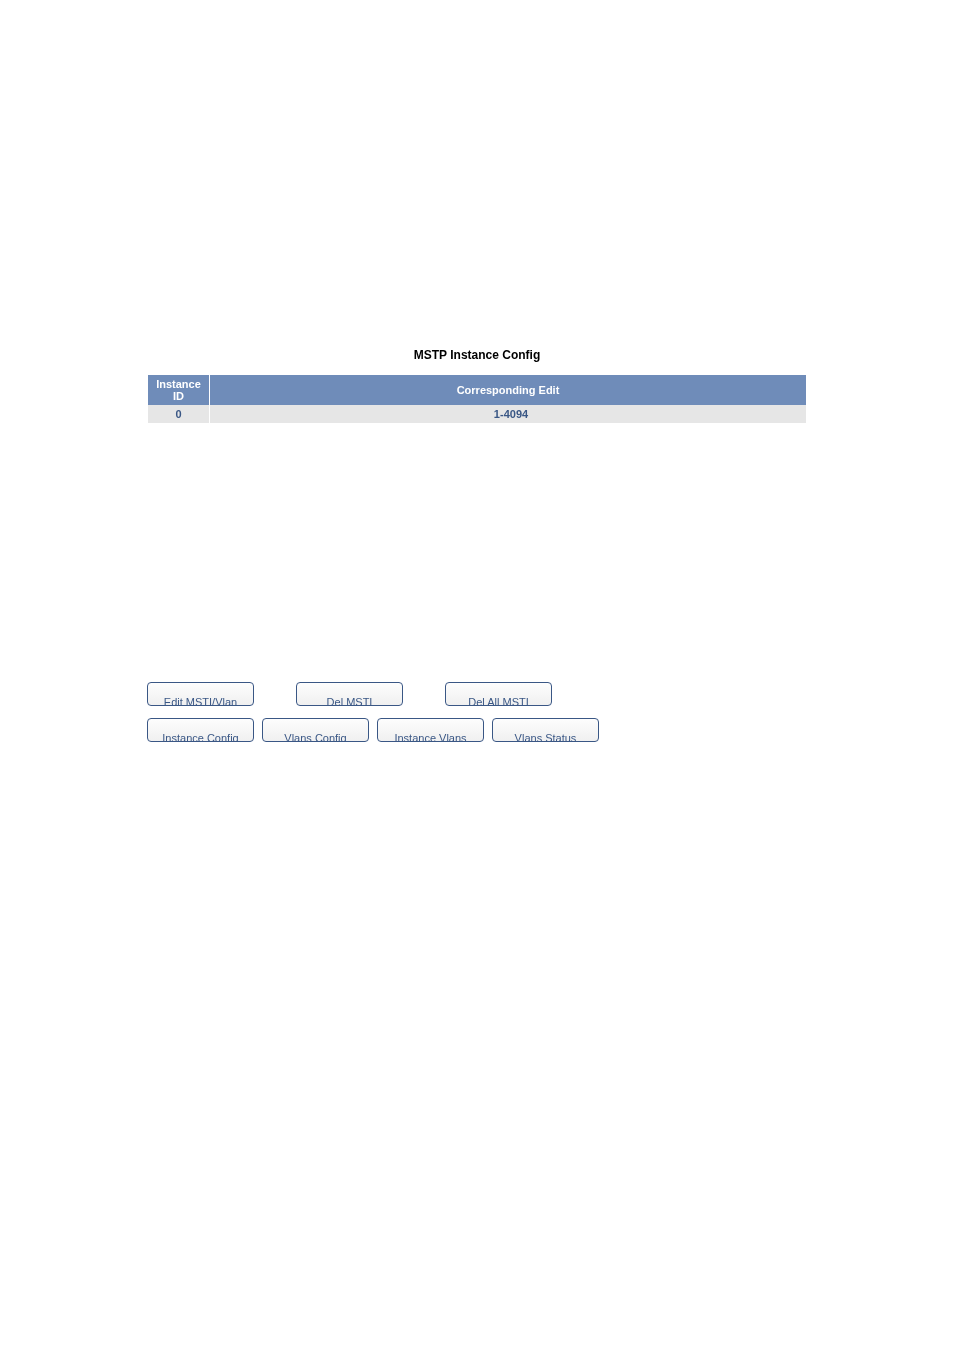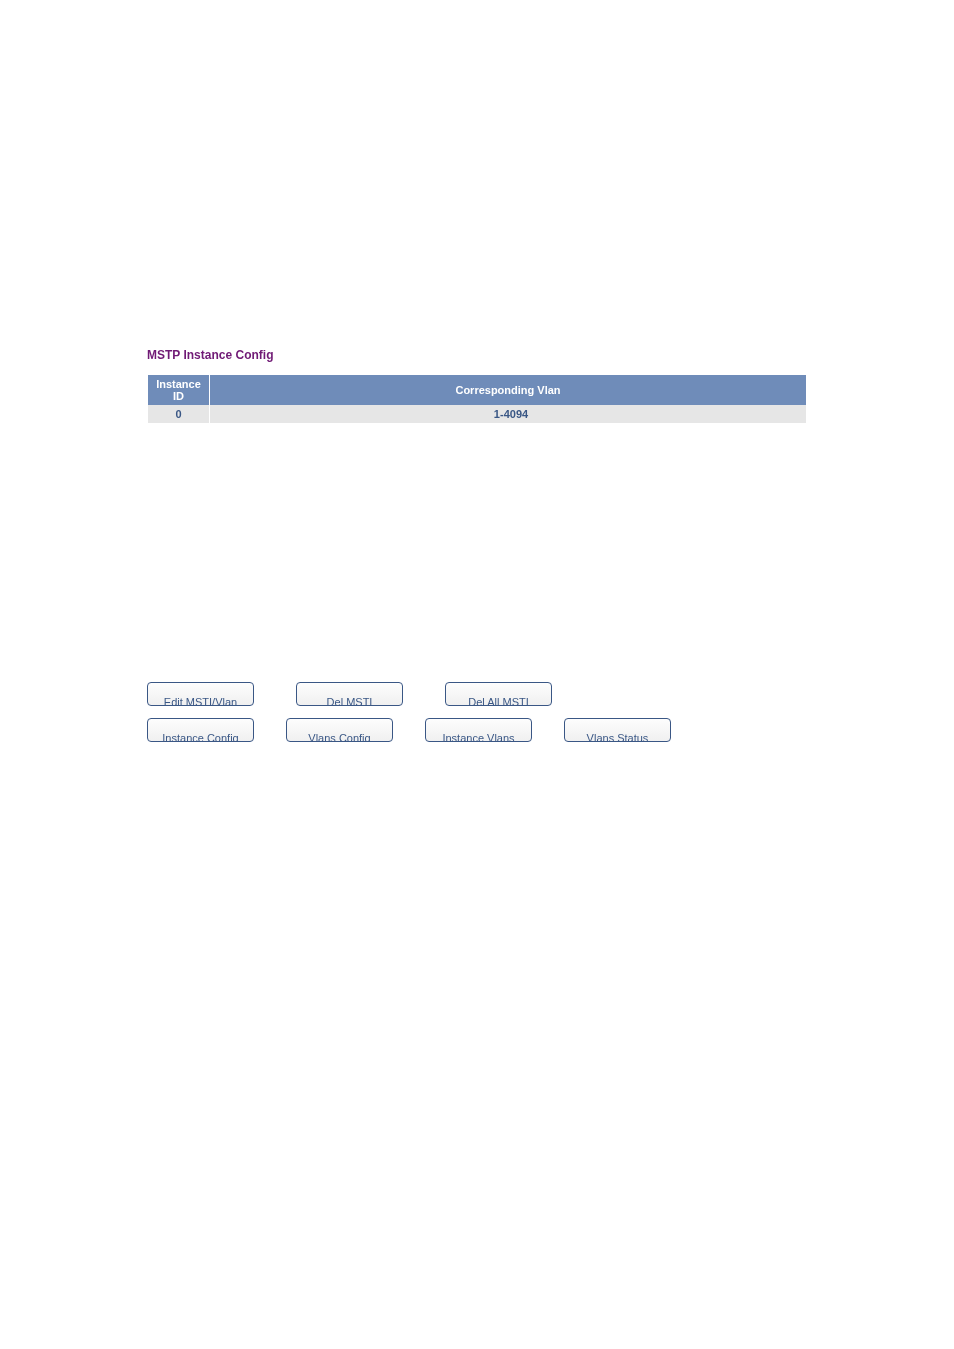--- a/index.html
+++ b/index.html
@@ -9,24 +9,25 @@
     }
     body {
       font-family: Arial, Helvetica, sans-serif;
       background: #ffffff;
       width: 954px;
     }
     .container {
       padding: 348px 147px 0 147px;
     }
     .page-title {
-      color: #701a75;
+      color: #000000;
       font-size: 12px;
       font-weight: bold;
       margin-bottom: 12px;
+      text-align: center;
     }
     .instance-table {
       width: 100%;
       border-collapse: collapse;
       font-size: 11px;
     }
     .instance-table thead th {
       background: #6f8cb9;
       color: #ffffff;
       font-weight: bold;
@@ -59,21 +60,21 @@
     .button-area {
       margin-top: 258px;
     }
     .button-row {
       display: flex;
       gap: 42px;
       margin-bottom: 12px;
     }
     .button-row-2 {
       display: flex;
-      gap: 32px;
+      gap: 8px;
     }
     .action-btn {
       display: inline-block;
       width: 107px;
       height: 15px;
       line-height: 17px;
       border: 1px solid #3a5785;
       border-radius: 4px;
       background: linear-gradient(#fdfdfd, #f0f0f0);
       color: #3a5785;
@@ -87,21 +88,21 @@
 </head>
 <body>
 
 <div class="container">
   <div class="page-title">MSTP Instance Config</div>
 
   <table class="instance-table">
     <thead>
       <tr>
         <th class="col-id">Instance ID</th>
-        <th class="col-vlans">Corresponding Vlan</th>
+        <th class="col-vlans">Corresponding Edit</th>
       </tr>
     </thead>
     <tbody>
       <tr>
         <td class="cell-id">0</td>
         <td class="cell-vlans">1-4094</td>
       </tr>
     </tbody>
   </table>
 

